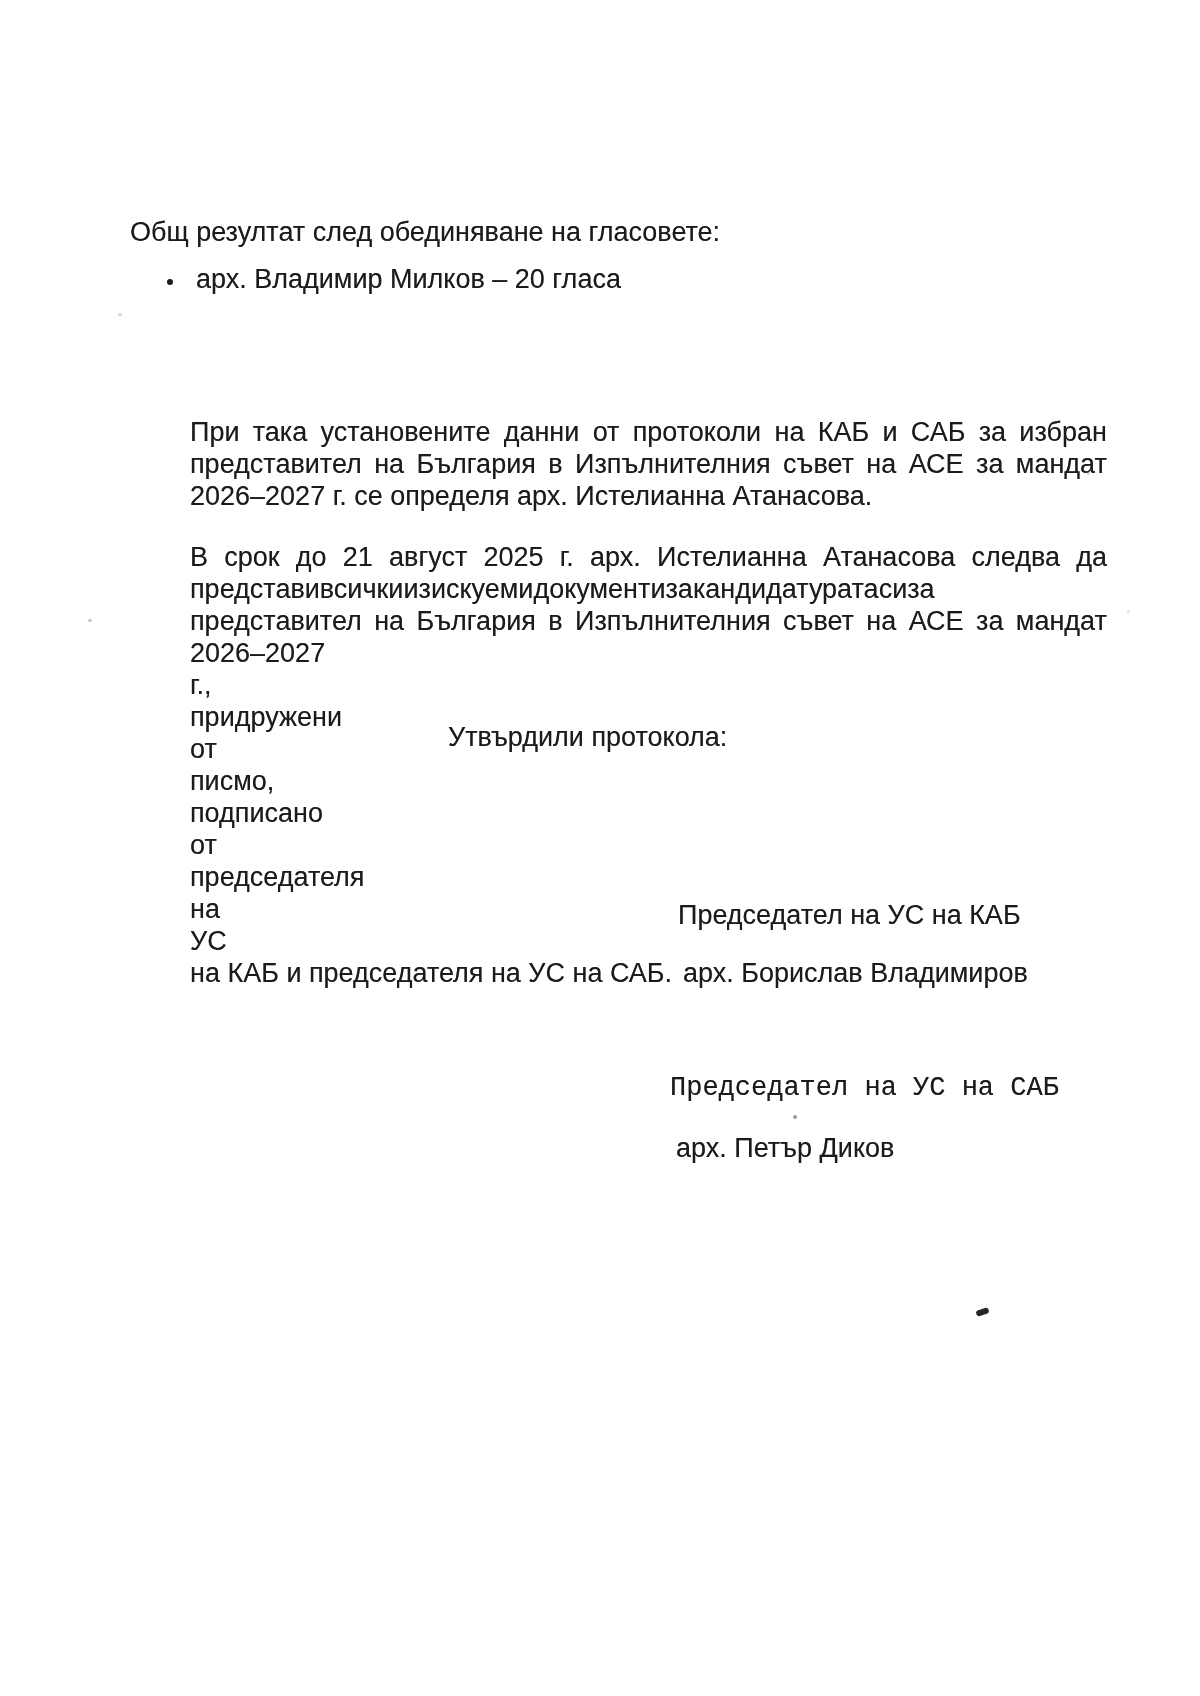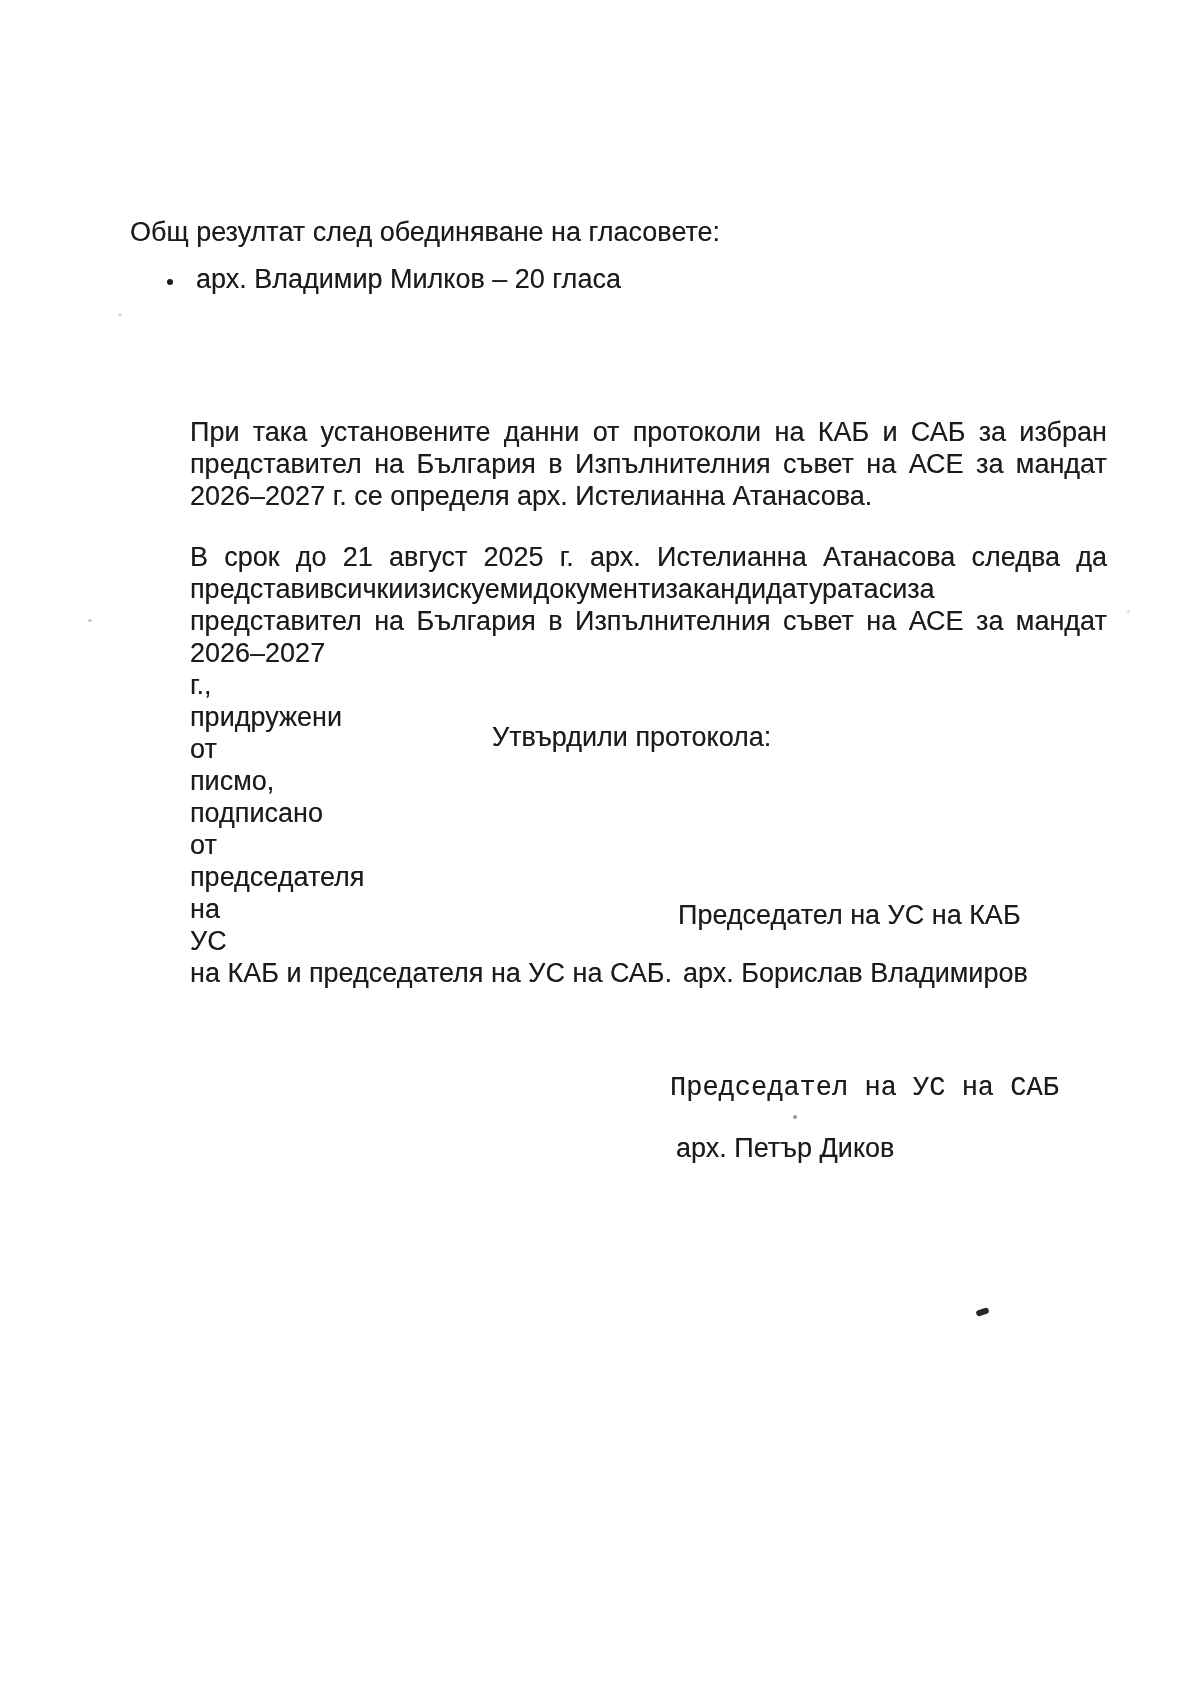--- a/index.html
+++ b/index.html
@@ -54,21 +54,20 @@
   }
   .p1 { top: 416px; }
   .p2 { top: 541px; }
   .jline { width: 917px; }           
   .lline { text-align: left; white-space: nowrap; }
   .approved {
     position: absolute;
     left: 448px;
     top: 721px;
     white-space: nowrap;
-    margin-left: 44px;
   }
   .sig {
     position: absolute;
     white-space: nowrap;
   }
   .sig1t { left: 678px; top: 899px; }
   .sig1n { left: 683px; top: 957px; }
   .sig2t { left: 670px; top: 1072px; font-family: Liberation Mono, monospace; }
   .sig2n { left: 676px; top: 1132px; }
   .speck {

